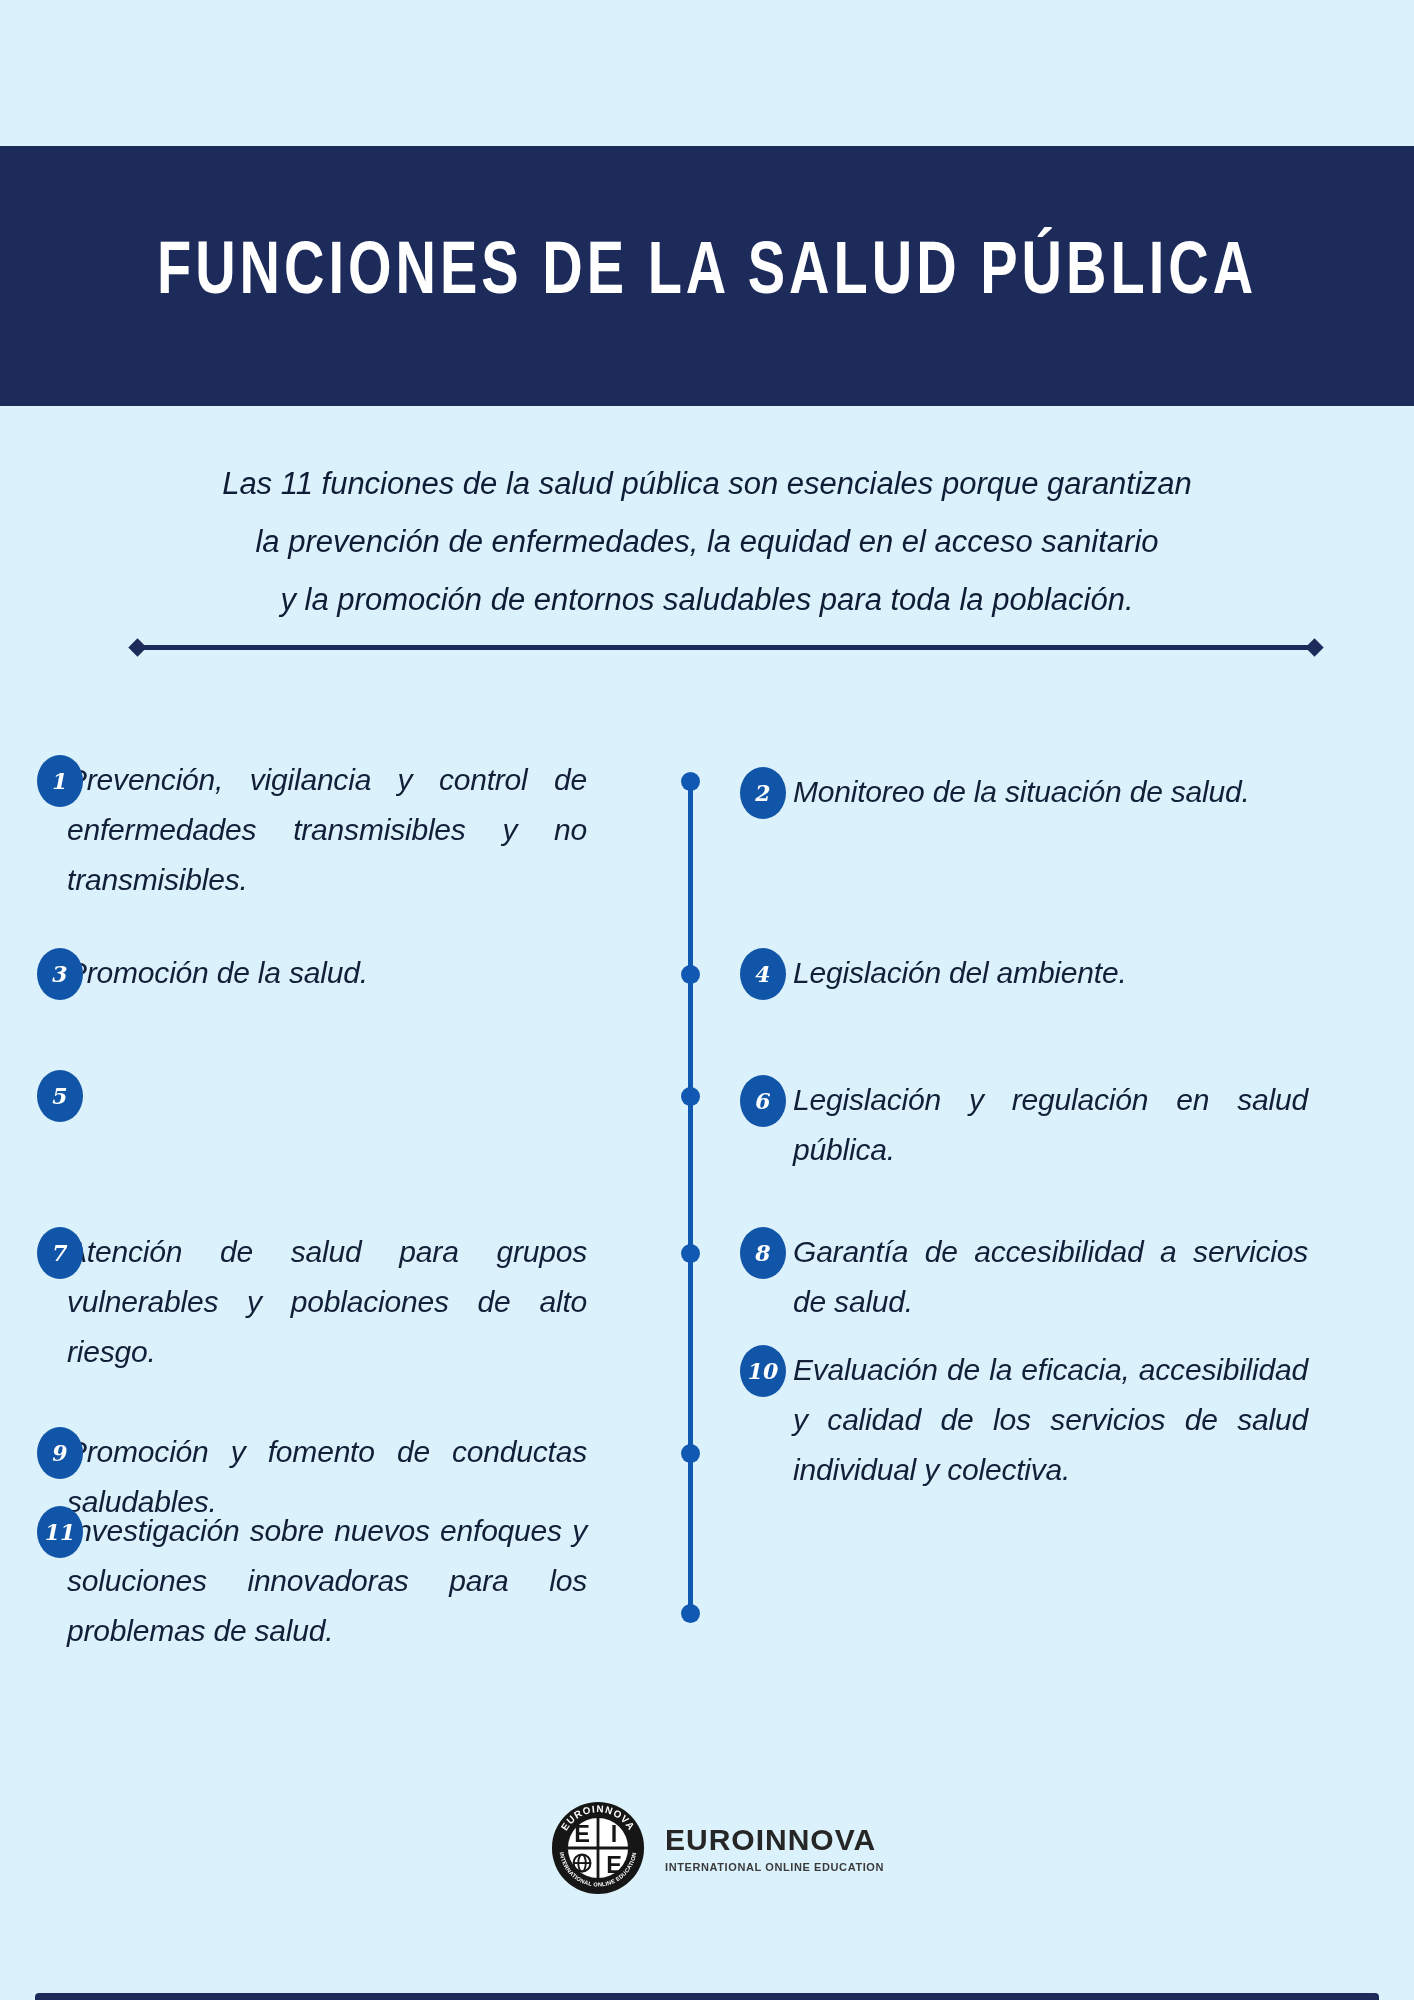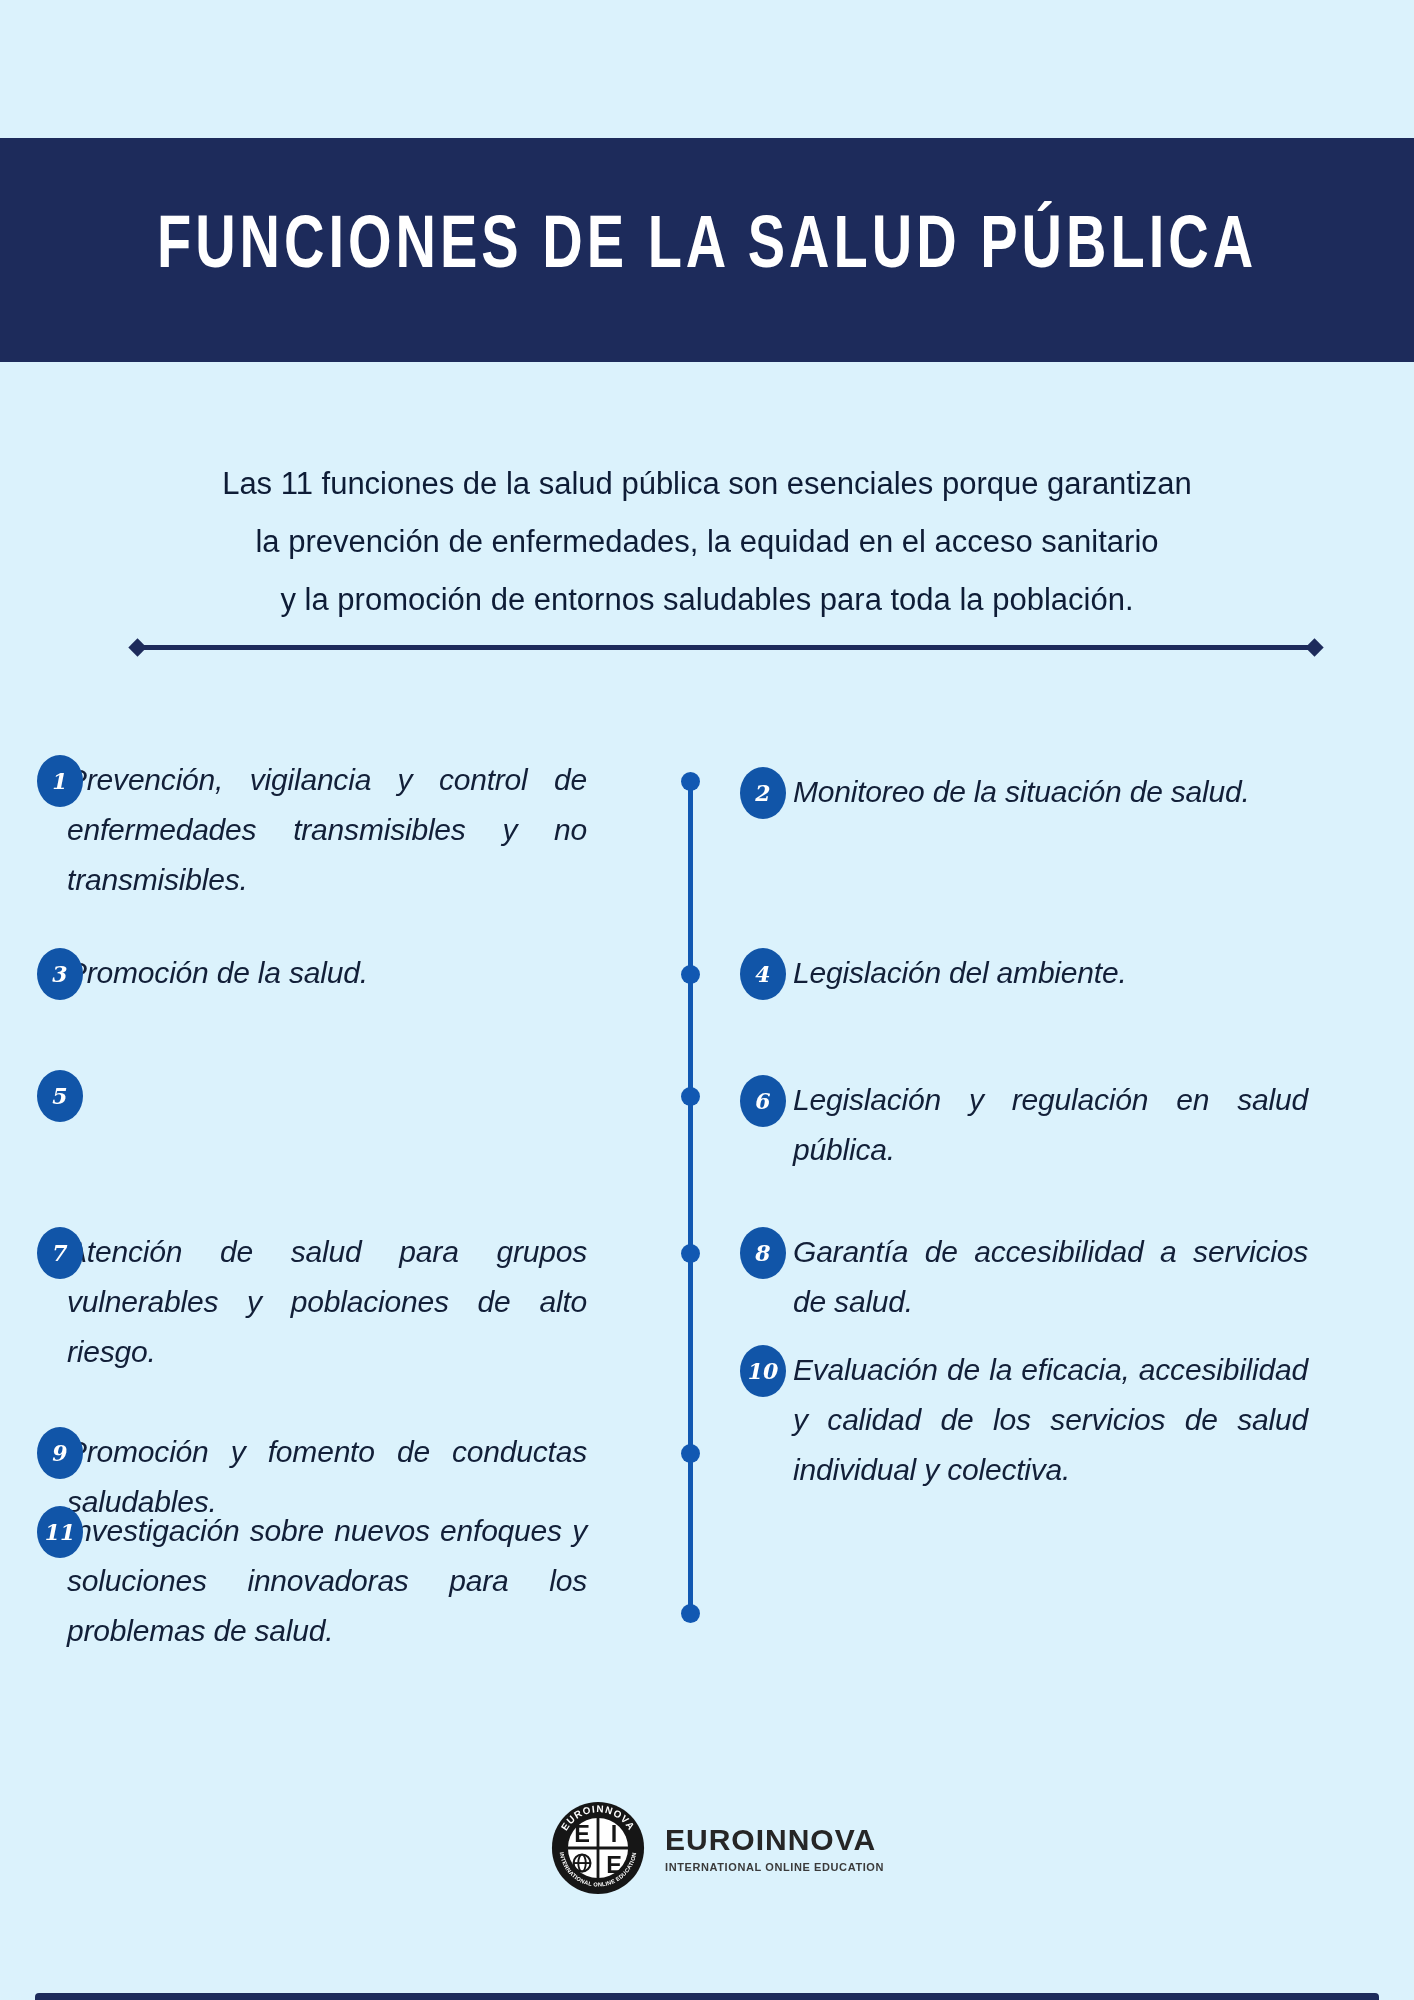--- a/index.html
+++ b/index.html
@@ -5,37 +5,38 @@
   html,body{margin:0;padding:0;}
   .page{
     position:relative;
     width:1414px;height:2000px;
     background:#DBF2FC;
     overflow:hidden;
     font-family:"Liberation Sans", sans-serif;
   }
   
   .header-band{
-    position:absolute;left:0;top:138px;width:1414px;height:224px;
+    position:absolute;left:0;top:146px;width:1414px;height:260px;
     background:#1D2B5B;
     display:flex;align-items:center;justify-content:center;
   }
   .header-title{
     color:#ffffff;
     font-size:56px;
     font-weight:bold;
     letter-spacing:4px;
     white-space:nowrap;
     transform:scaleY(1.32);
     margin-bottom:18px;
   }
   
   .intro{
     position:absolute;left:122px;top:424px;width:1170px;
     text-align:center;
+    font-style:italic;
     font-size:31px;line-height:58px;
     color:#0E1C36;
     text-wrap:balance;
   }
   
   .divider{
     position:absolute;left:136px;top:645px;width:1180px;height:5px;
     background:#1D2B5B;
   }
   .divider .diamond{

